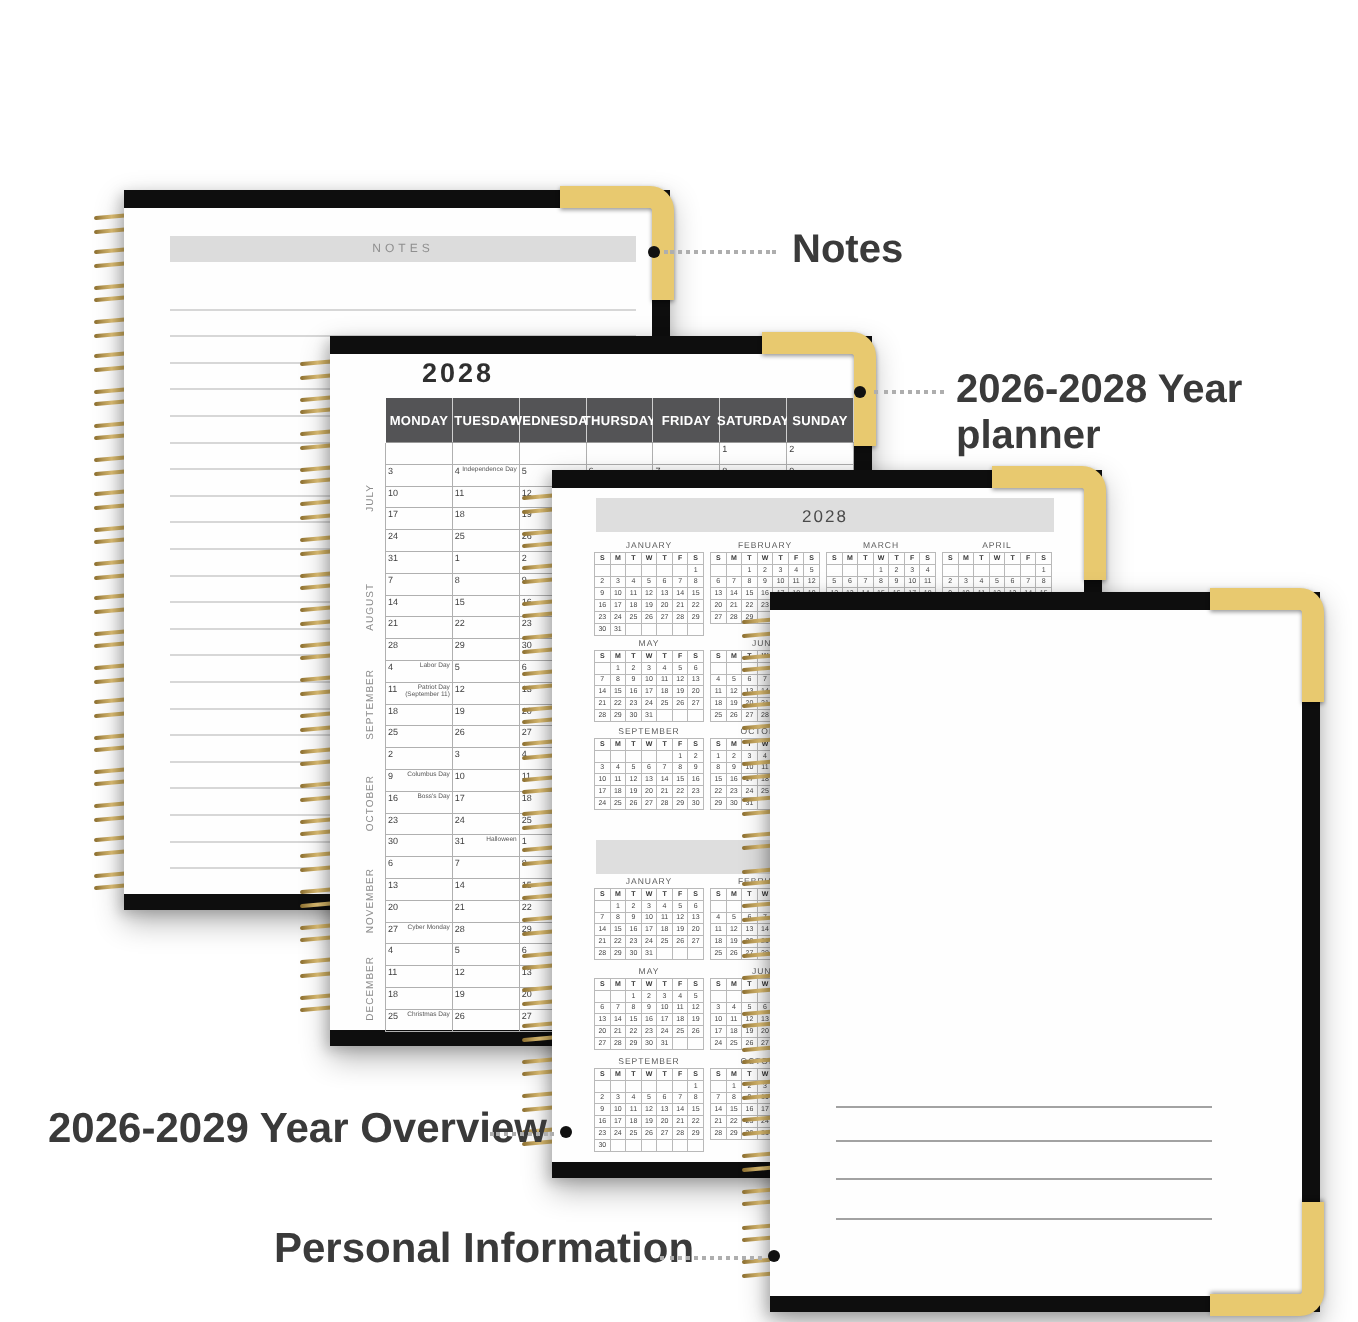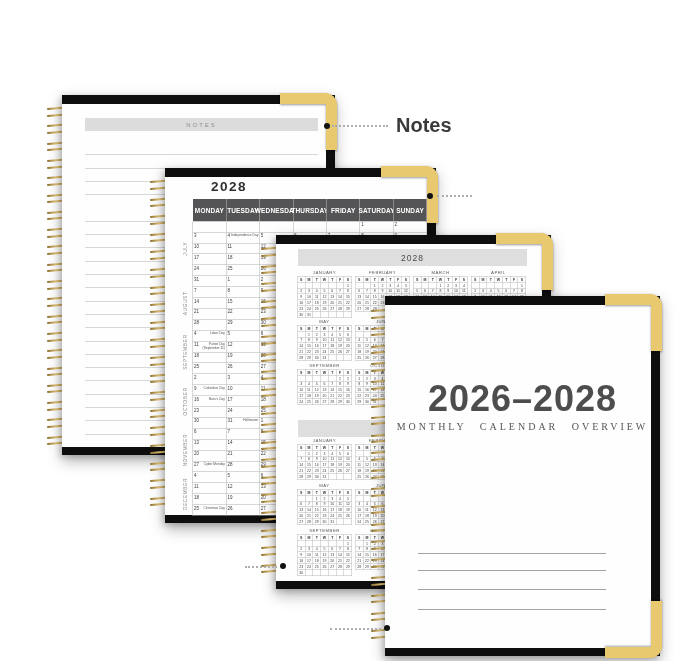--- a/index.html
+++ b/index.html
@@ -2373,35 +2373,36 @@
           <div class="wire w2"></div>
           <div class="hole"></div>
         </div>
       </div>
     <div class="page" style="left:14px;top:0;width:275px;height:360px;">
       <div class="edge-top"></div>
       <div class="edge-right"></div>
       <div class="edge-bottom"></div>
       <div class="gold-tr"></div>
       <div class="gold-br"></div>
-      <div class="cov-title">2026–2028</div>
-      <div class="cov-sub">MONTHLY  CALENDAR  OVERVIEW</div>
       <div class="cov-line" style="top:257px;"></div>
       <div class="cov-line" style="top:274px;"></div>
       <div class="cov-line" style="top:293px;"></div>
       <div class="cov-line" style="top:313px;"></div>
     </div>
   </div>
 
   <div class="cdot" style="left:324px;top:123px;"></div>
   <div class="dotline" style="left:332px;top:125px;width:56px;"></div>
   <div class="callout-label" style="left:396px;top:114px;font-size:20px;">Notes</div>
 
   <div class="cdot" style="left:427px;top:193px;"></div>
   <div class="dotline" style="left:437px;top:195px;width:35px;"></div>
+  <div class="callout-label" style="left:478px;top:184px;font-size:20px;">2026-2028 Year planner</div>
 
+  <div class="callout-label" style="left:24px;top:553px;font-size:21px;">2026-2029 Year Overview</div>
   <div class="dotline" style="left:245px;top:566px;width:32px;"></div>
   <div class="cdot" style="left:280px;top:563px;"></div>
 
+  <div class="callout-label" style="left:137px;top:613px;font-size:21px;">Personal Information</div>
   <div class="dotline" style="left:330px;top:628px;width:51px;"></div>
   <div class="cdot" style="left:384px;top:625px;"></div>
 
 </div>
 
 </body></html>

